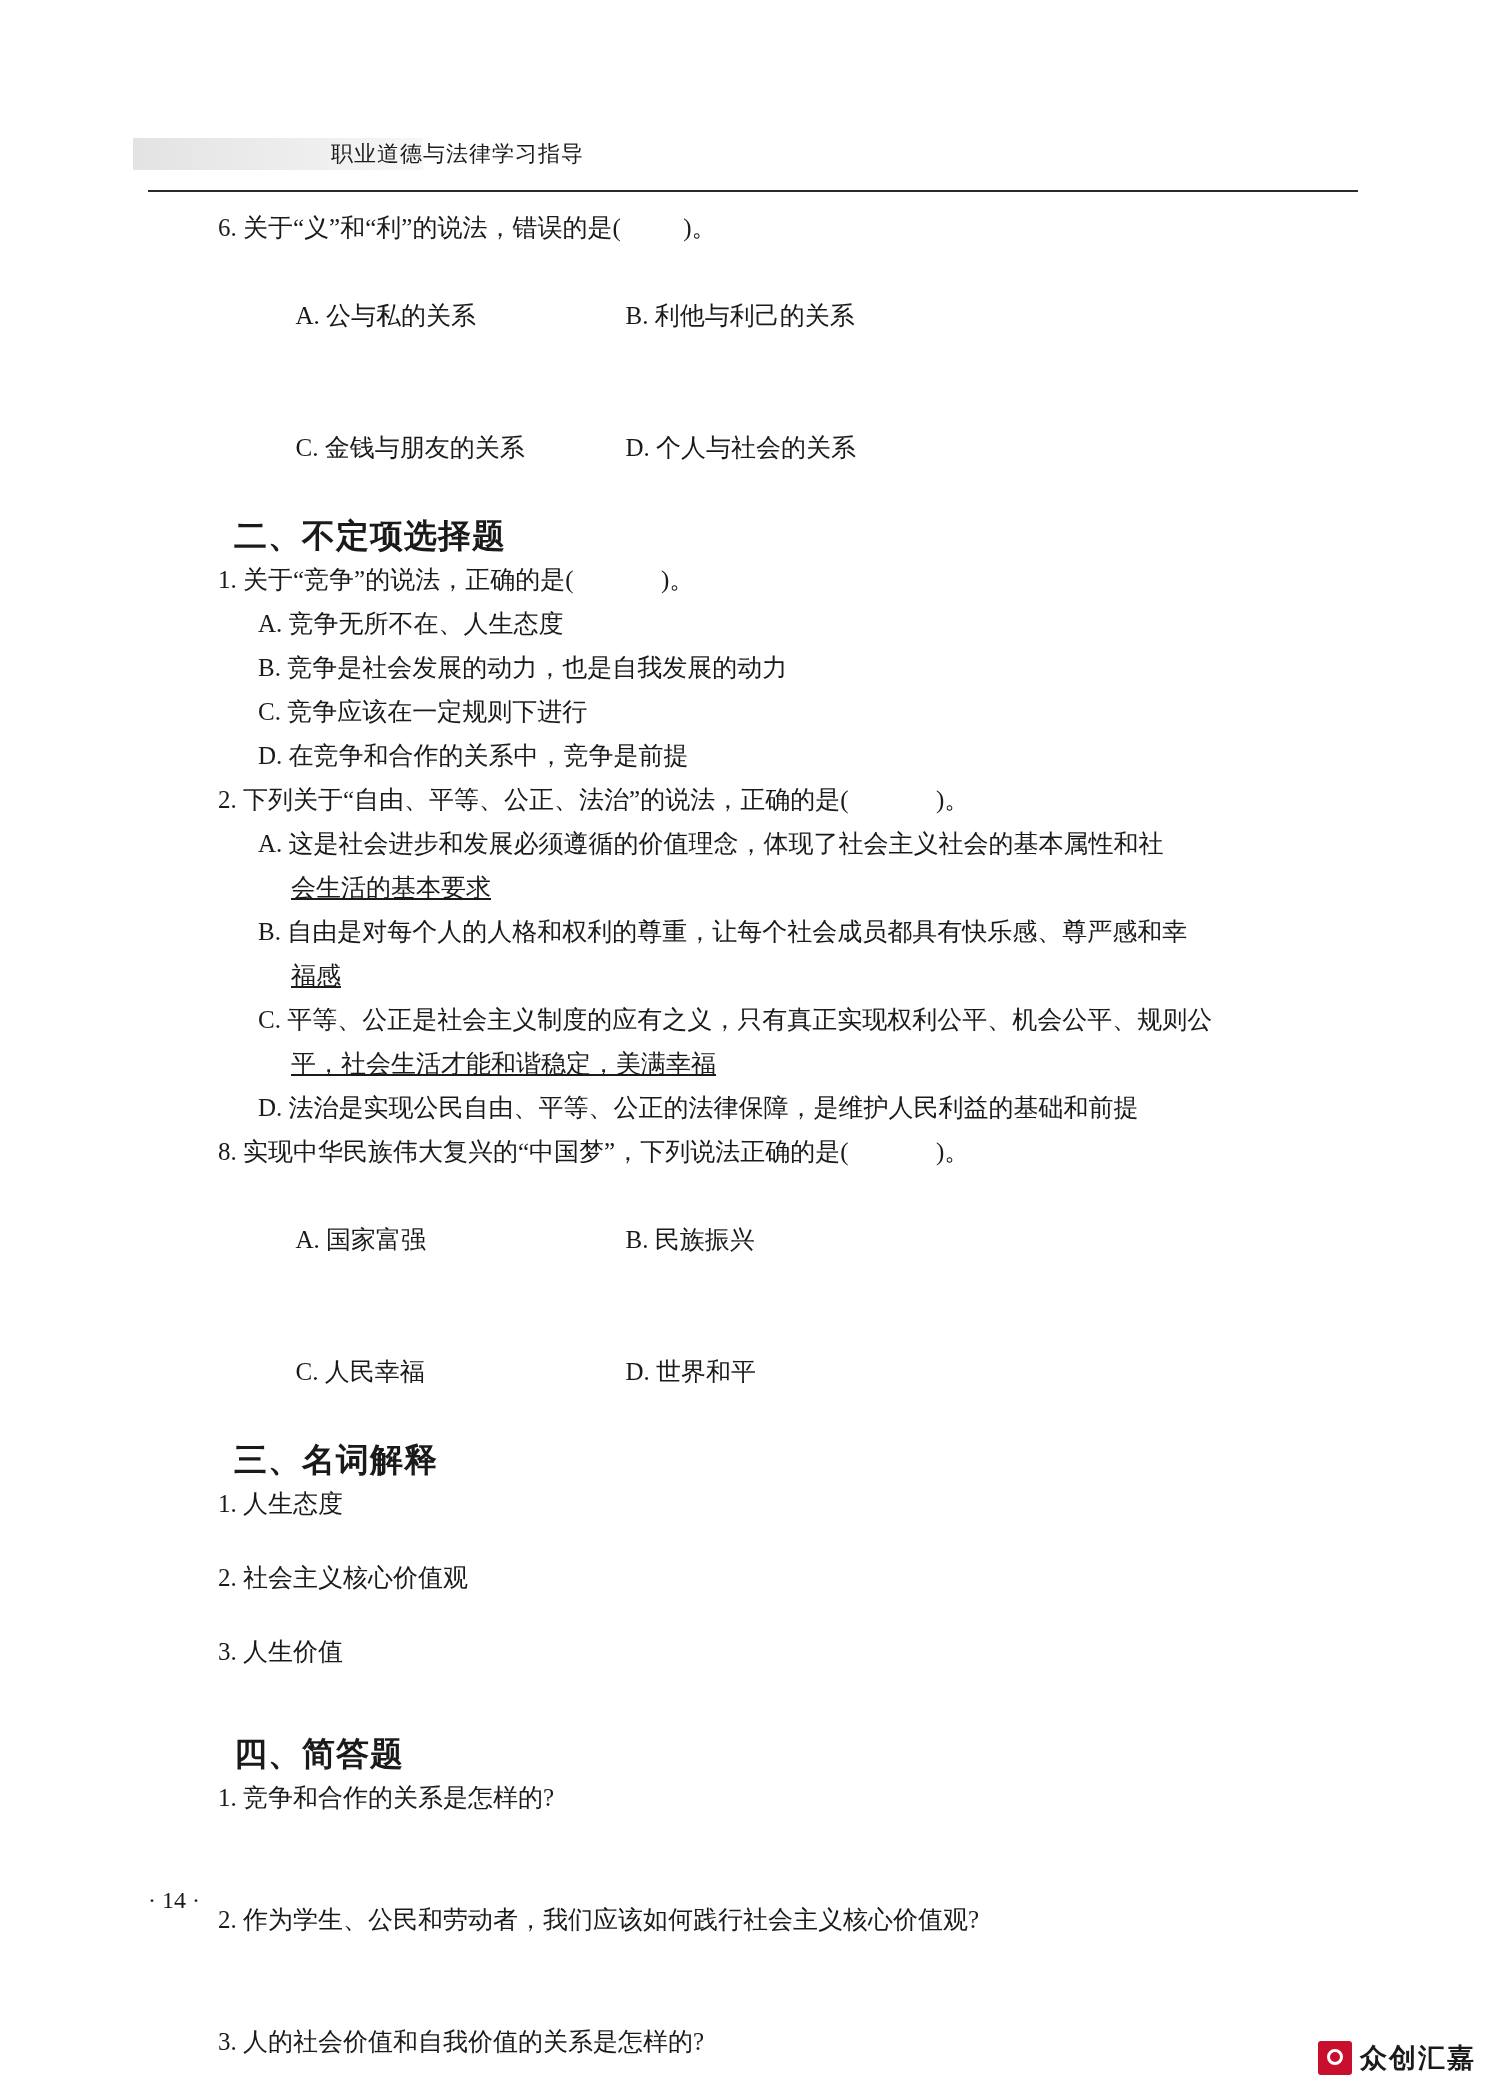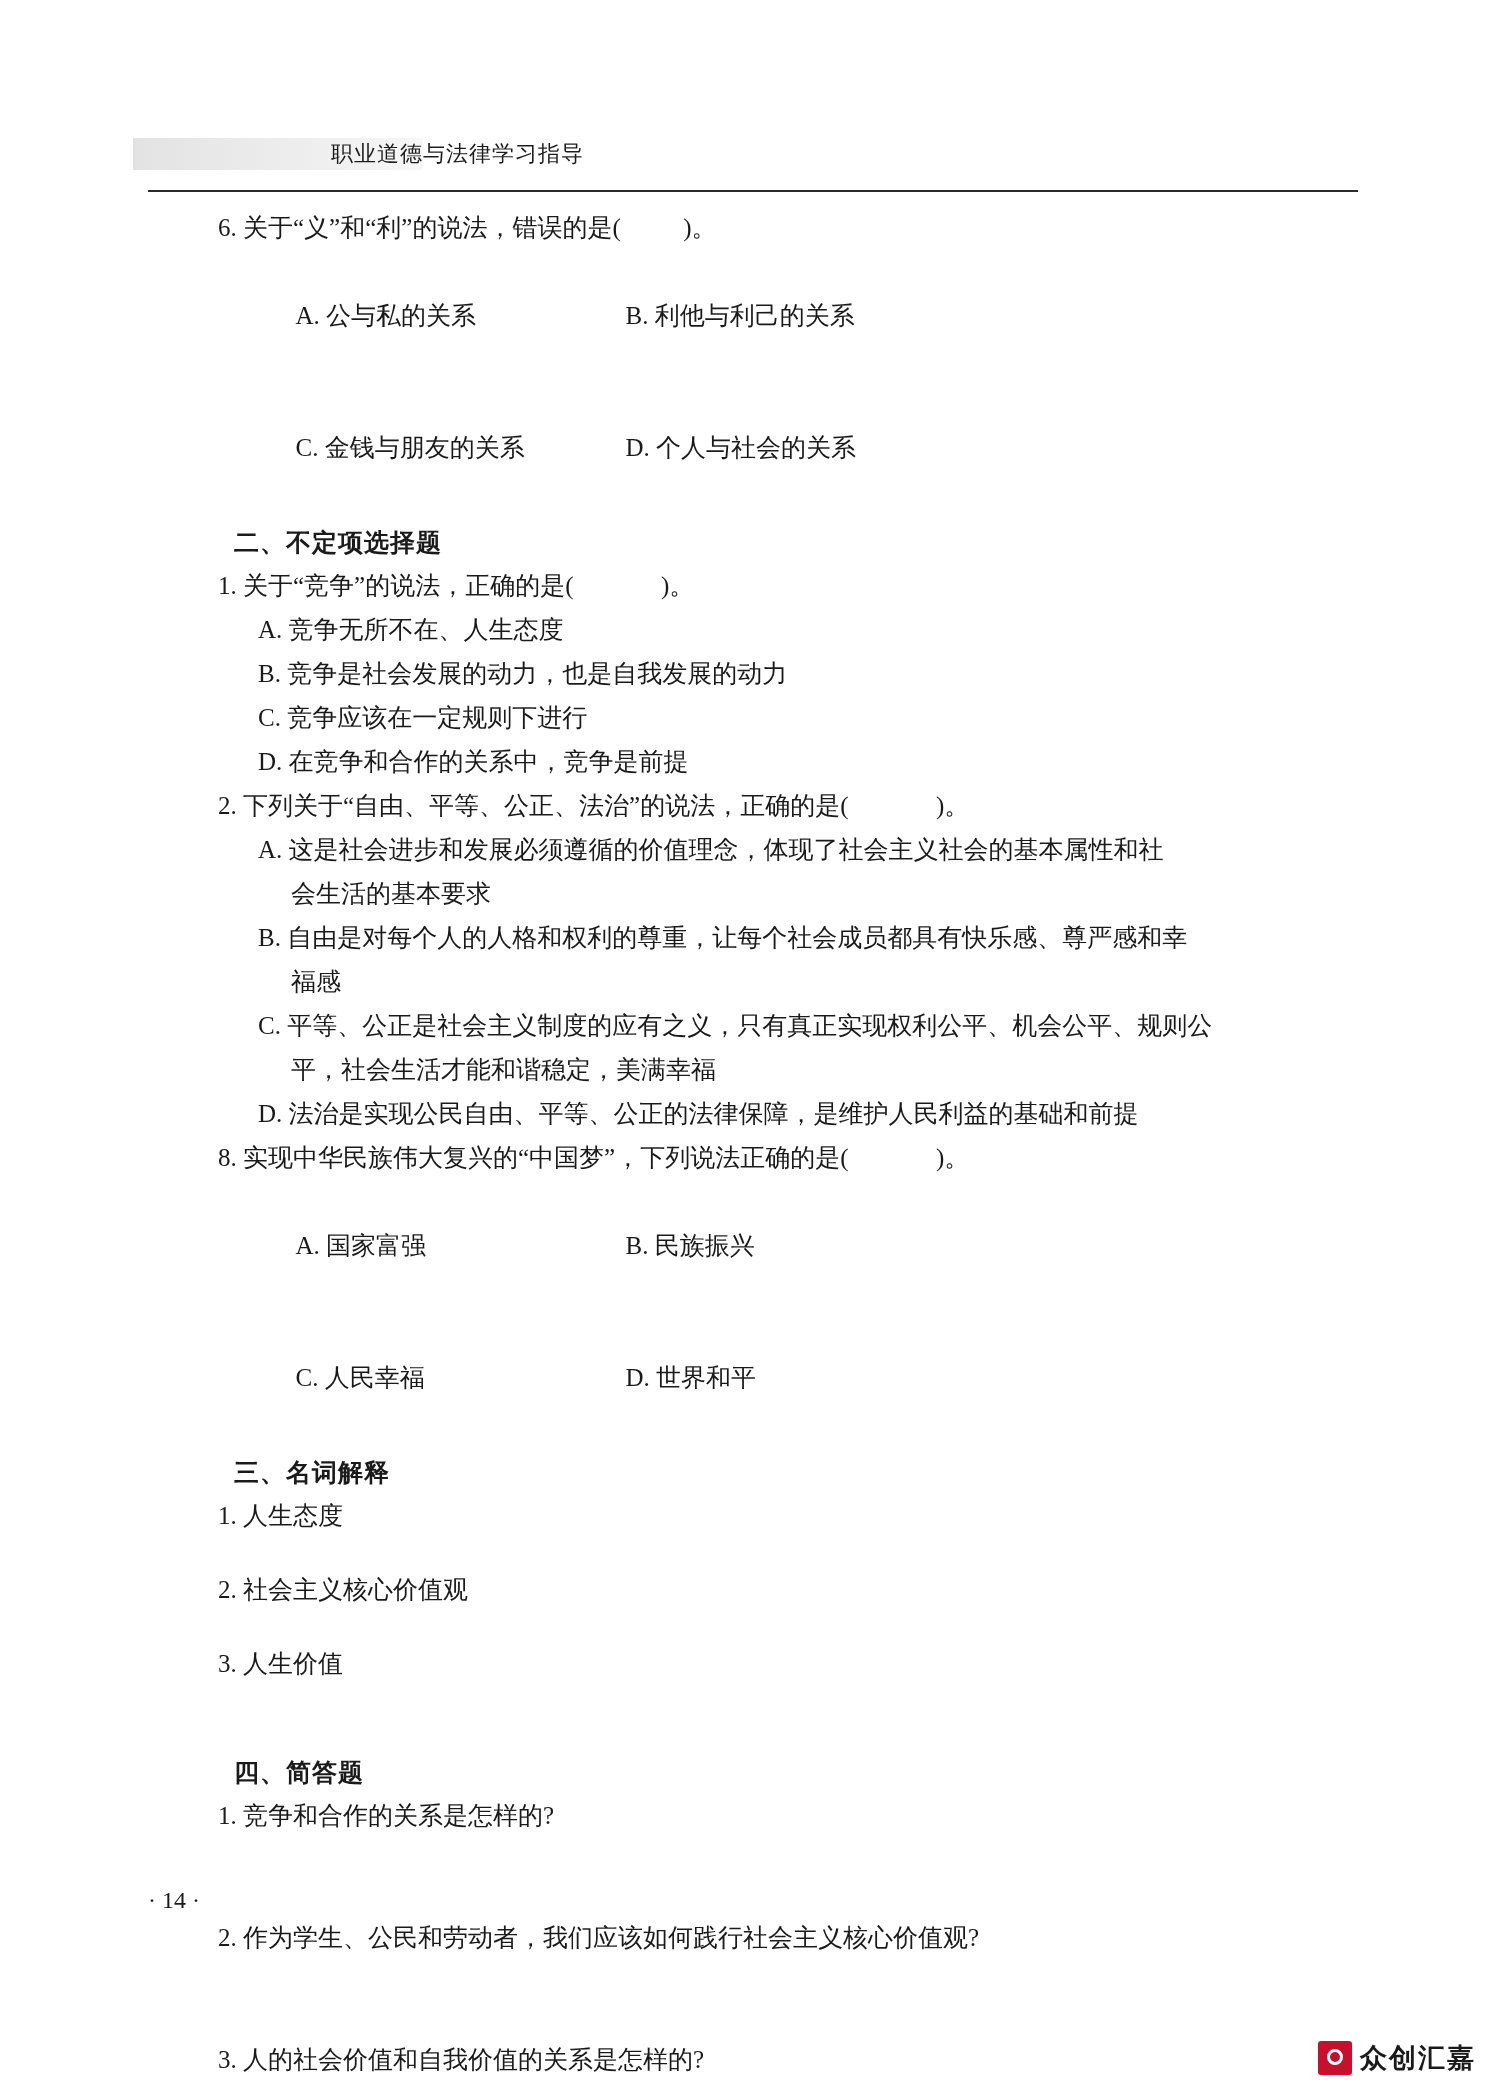--- a/index.html
+++ b/index.html
@@ -66,29 +66,28 @@
     font-size: 25px;
     line-height: 44px;
   }
   .q-line {
     white-space: pre-wrap;
     text-indent: 0;
   }
 
   .num-indent { padding-left: 70px; }      
   .opt-indent { padding-left: 110px; }
-  .opt-cont   { padding-left: 143px; }     
+  .opt-cont   { padding-left: 143px; text-decoration: underline; }     
 
   .section-head {
     padding-left: 86px;
     font-weight: bold;
     font-family: "Liberation Sans", "DejaVu Sans", sans-serif;
-    font-size: 25px;
+    font-size: 33px;
     letter-spacing: 1px;
-    margin-top: 6px;
   }
 
   .two-col {
     position: relative;
     display: block;
   }
   .two-col .colA { display: inline-block; width: 330px; }
   .two-col .colB { display: inline-block; }
   .gap-md { height: 30px; }
   .gap-lg { height: 58px; }

